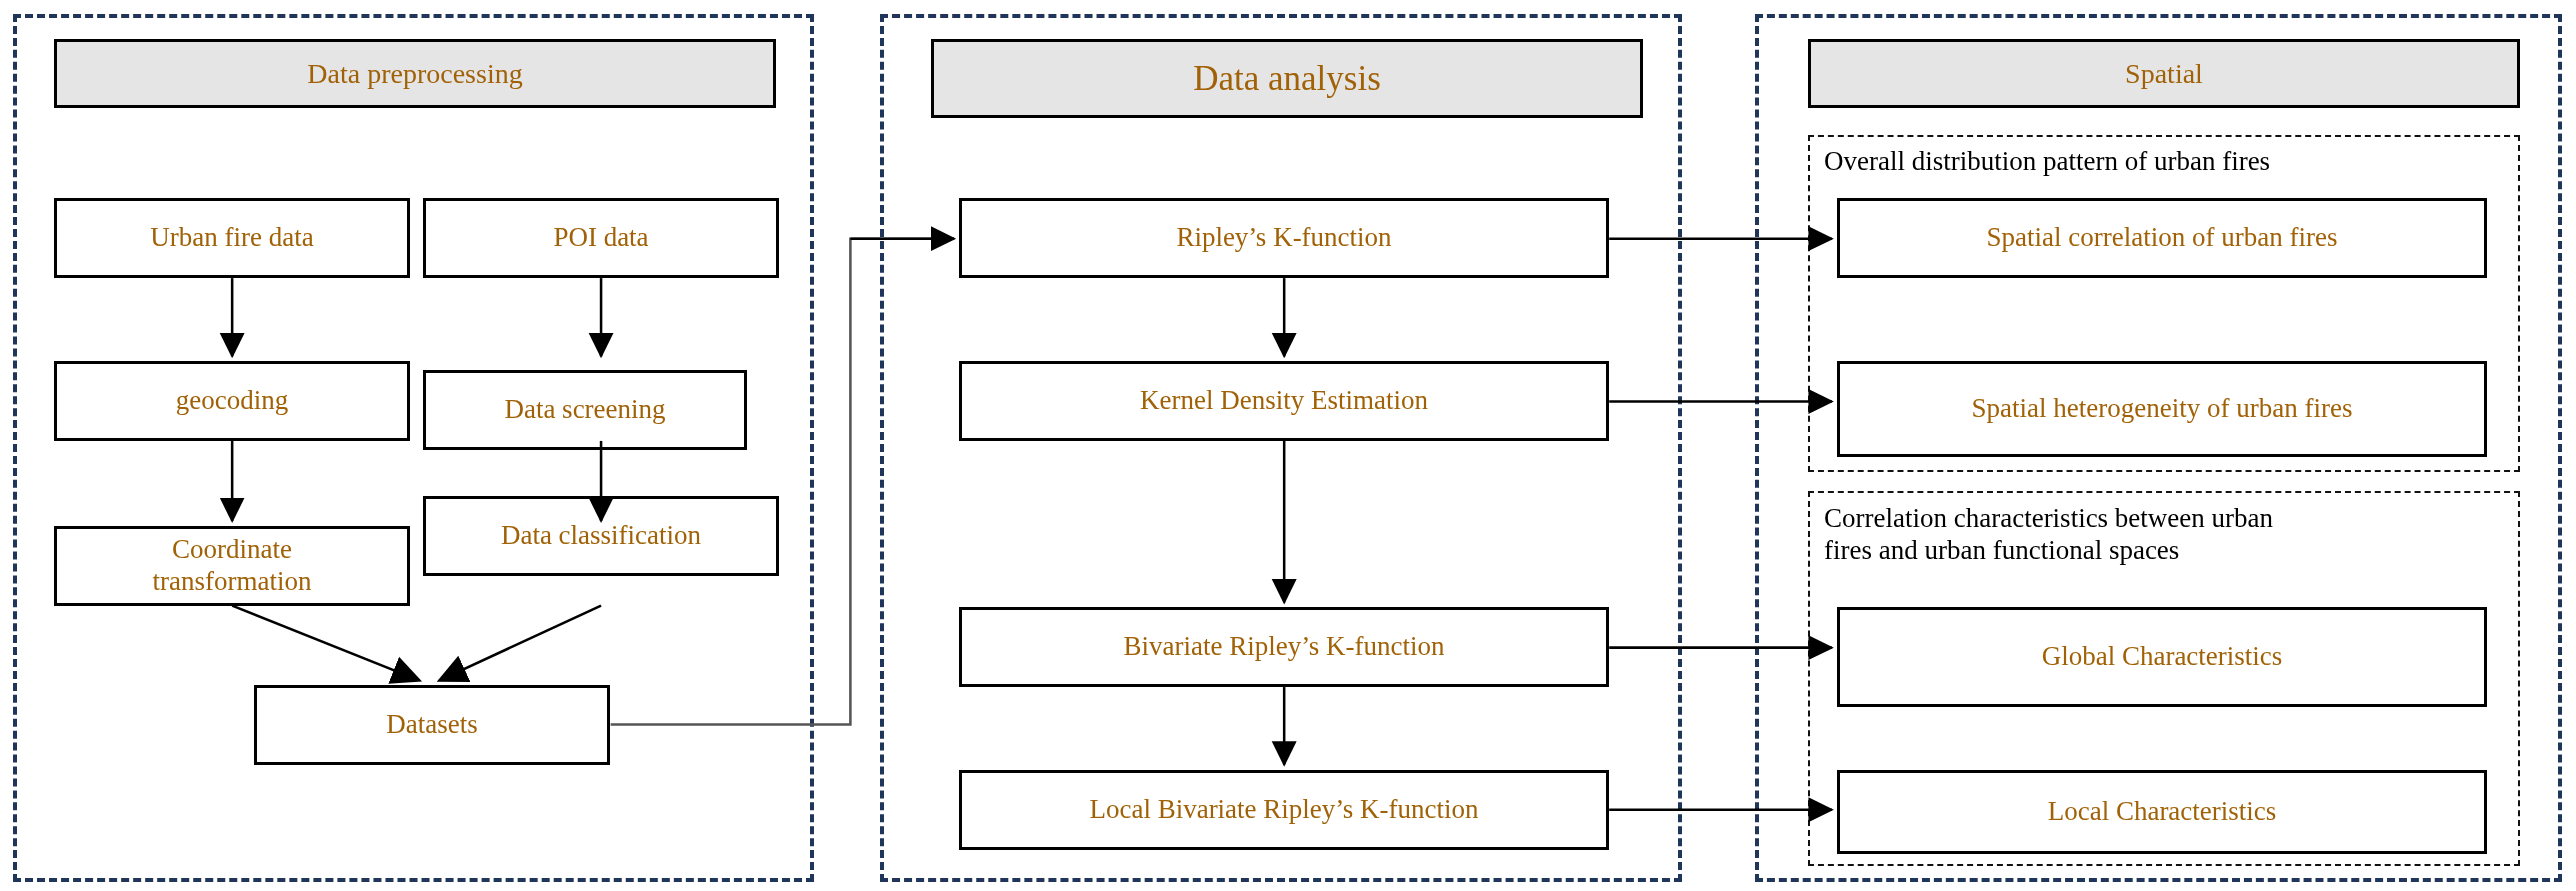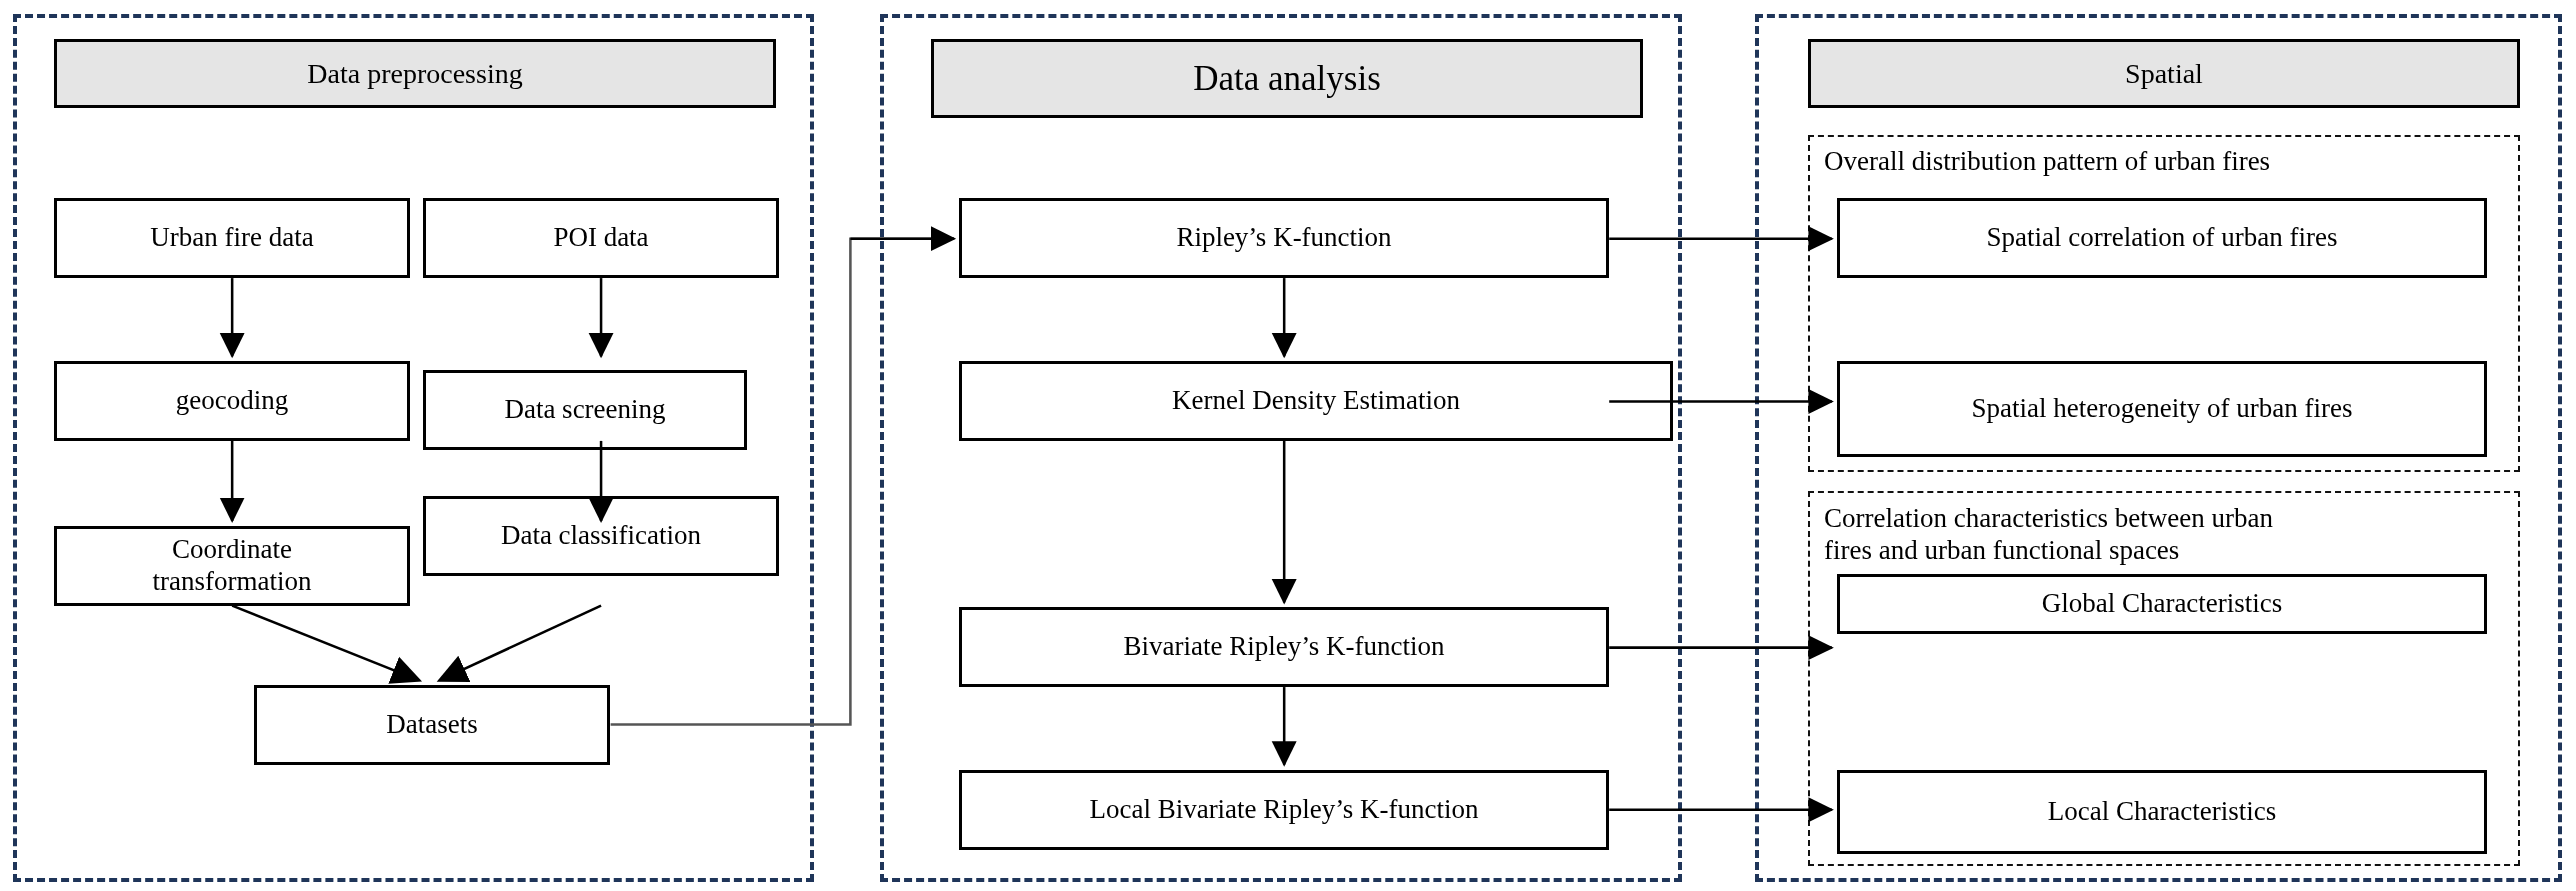--- a/index.html
+++ b/index.html
@@ -33,21 +33,21 @@
   
   .box {
     position: absolute;
     box-sizing: border-box;
     background: #ffffff;
     border: 3.2px solid #000000;
     display: flex;
     align-items: center;
     justify-content: center;
     text-align: center;
-    color: #000000;
+    color: #a16207;
     line-height: 1.18;
     padding: 0 6.4px;
   }
   .box.header {
     background: #e5e5e5;
   }
   .box .lbl {
     display: block;
     width: 100%;
   }
@@ -114,21 +114,21 @@
   <div class="panel" style="left:880px; top:14px; width:802px; height:868px;"></div>
 
   <div class="box header" style="left:931px; top:39px; width:712px; height:79px; font-size:35px;">
     <span class="lbl">Data analysis</span>
   </div>
 
   <div class="box" style="left:959px; top:198px; width:650px; height:80px; font-size:27px;">
     <span class="lbl">Ripley’s K-function</span>
   </div>
 
-  <div class="box" style="left:959px; top:361px; width:714px; height:80px; font-size:27px;">
+  <div class="box" style="left:959px; top:361px; width:650px; height:80px; font-size:27px;">
     <span class="lbl">Kernel Density Estimation</span>
   </div>
 
   <div class="box" style="left:959px; top:607px; width:650px; height:80px; font-size:27px;">
     <span class="lbl">Bivariate Ripley’s K-function</span>
   </div>
 
   <div class="box" style="left:959px; top:770px; width:650px; height:80px; font-size:27px;">
     <span class="lbl">Local Bivariate Ripley’s K-function</span>
   </div>
@@ -149,21 +149,21 @@
 
   <div class="box" style="left:1837px; top:361px; width:650px; height:96px; font-size:27px;">
     <span class="lbl">Spatial heterogeneity of urban fires</span>
   </div>
 
   <div class="subpanel" style="left:1808px; top:491px; width:712px; height:375px;"></div>
 
   <div class="caption" style="left:1824px; top:502px; width:693px; font-size:27px;">Correlation characteristics between urban
 fires and urban functional spaces</div>
 
-  <div class="box" style="left:1837px; top:574px; width:650px; height:60px; font-size:27px;">
+  <div class="box" style="left:1837px; top:607px; width:650px; height:100px; font-size:27px;">
     <span class="lbl">Global Characteristics</span>
   </div>
 
   <div class="box" style="left:1837px; top:770px; width:650px; height:84px; font-size:27px;">
     <span class="lbl">Local Characteristics</span>
   </div>
 
   <svg id="wires" viewBox="0 0 4050 1402">
     <defs>
       <marker id="ah" markerWidth="11" markerHeight="11" refX="9.2" refY="5.5" orient="auto" markerUnits="strokeWidth">

